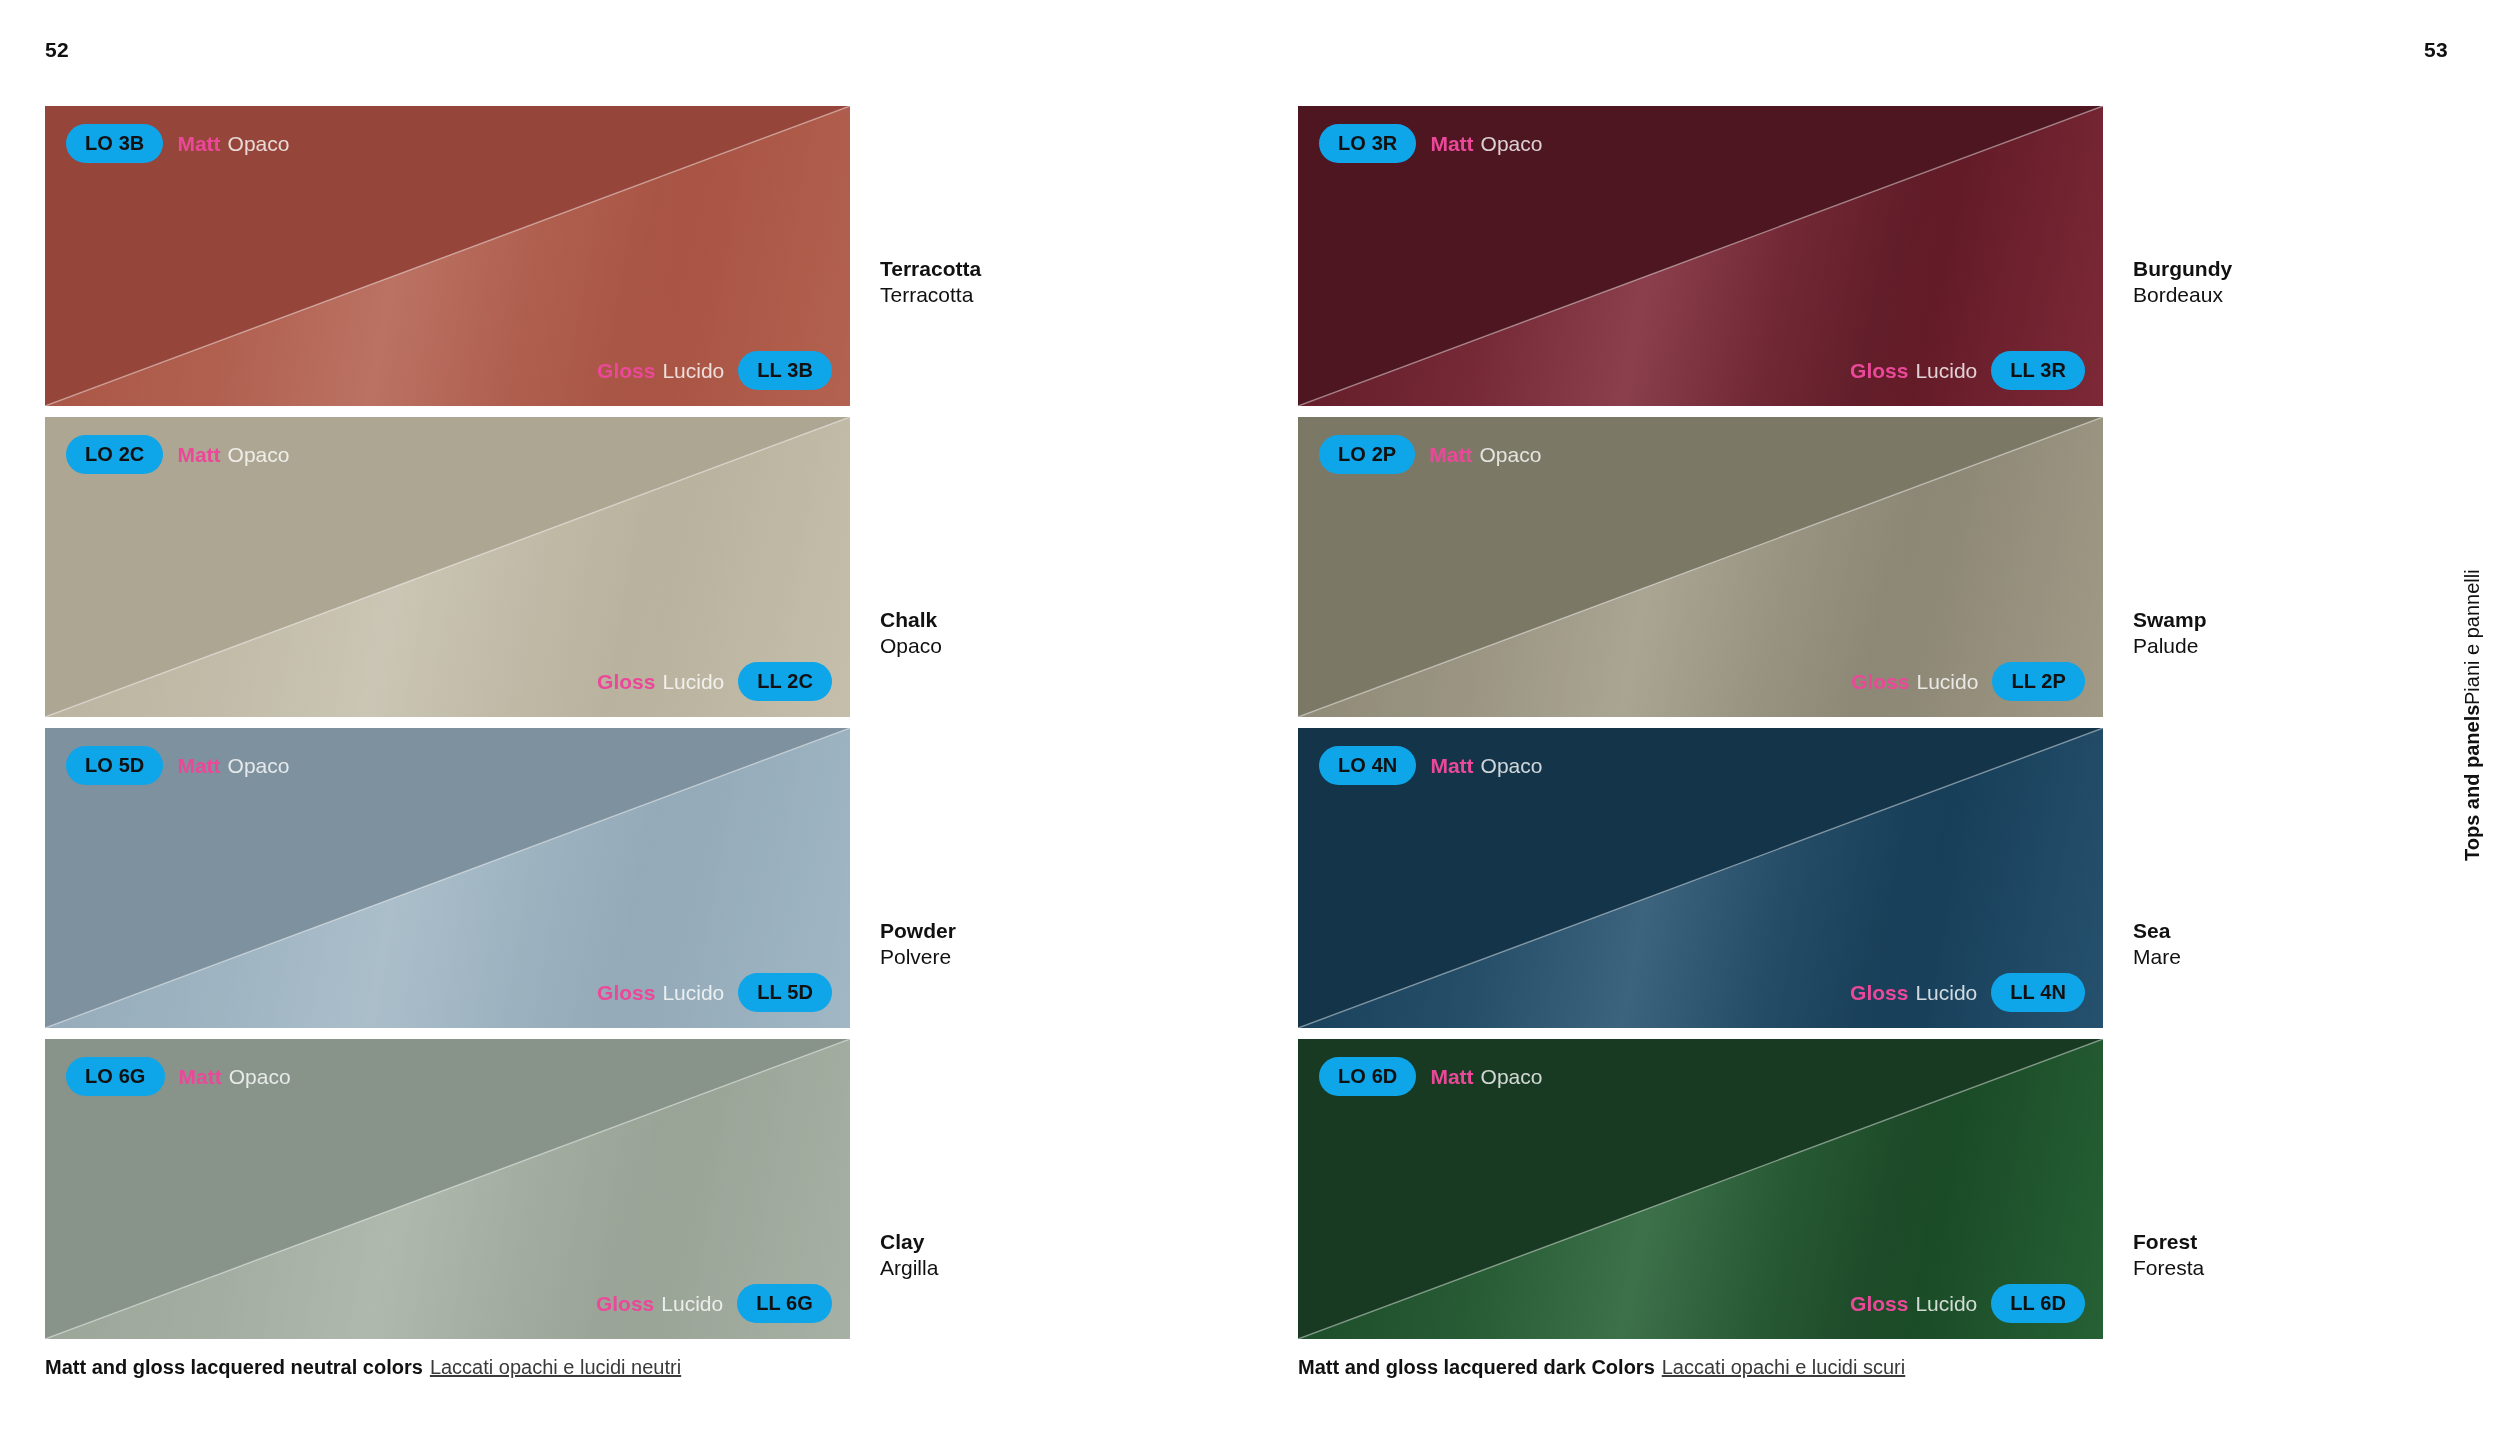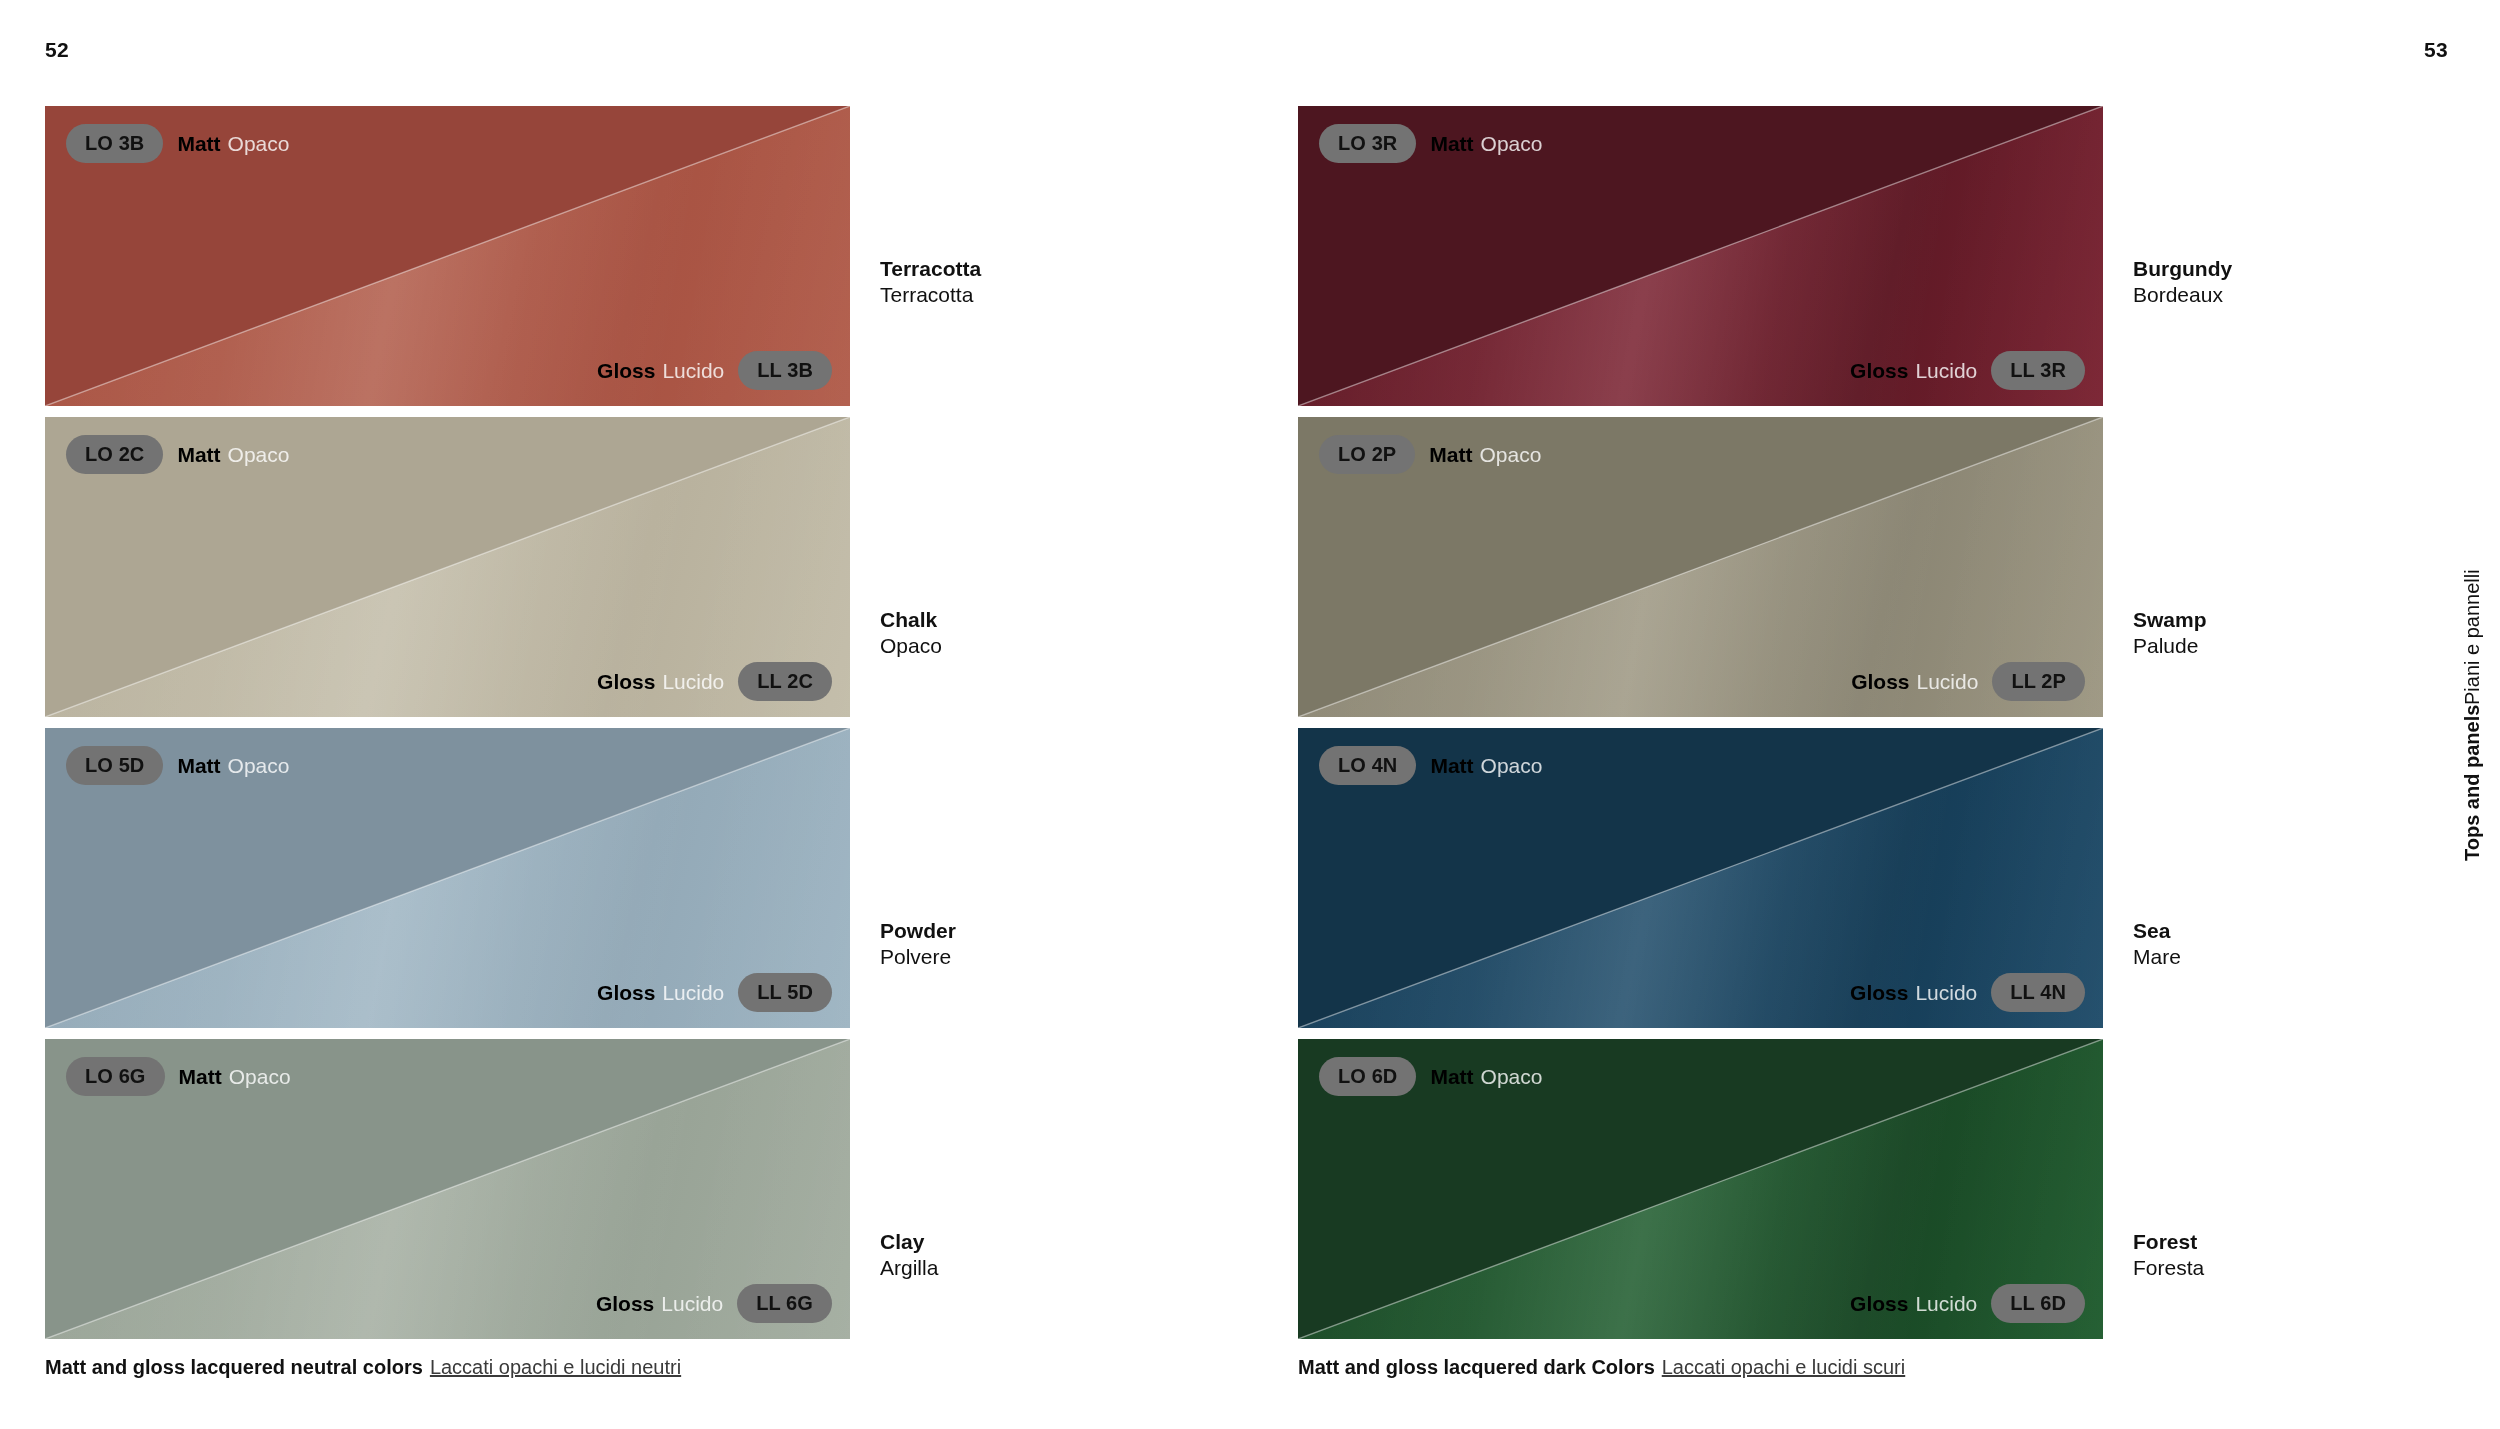--- a/index.html
+++ b/index.html
@@ -88,37 +88,37 @@
     position: absolute;
     display: flex;
     align-items: center;
     gap: 14px;
     white-space: nowrap;
   }
   .finish-tag.matt  { left: 21px;  top: 18px; }
   .finish-tag.gloss { right: 18px; bottom: 16px; flex-direction: row; }
 
   .code-pill {
-    background: #737373;
+    background: #0ea5e9;
     color: #111111;
     border-radius: 999px;
     font-size: 20px;
     font-weight: 700;
     letter-spacing: 0.1px;
     padding: 9px 19px 10px;
     line-height: 1;
   }
   .finish-label {
     font-size: 21px;
     line-height: 1;
     white-space: nowrap;
   }
   .finish-label .en {
     font-weight: 700;
-    color: #000000;
+    color: #ec4899;
   }
   .finish-label .it {
     font-weight: 400;
     color: rgba(255,255,255,0.80);
     margin-left: 7px;
     text-align: right;
   }
 
   
   .name-block {

